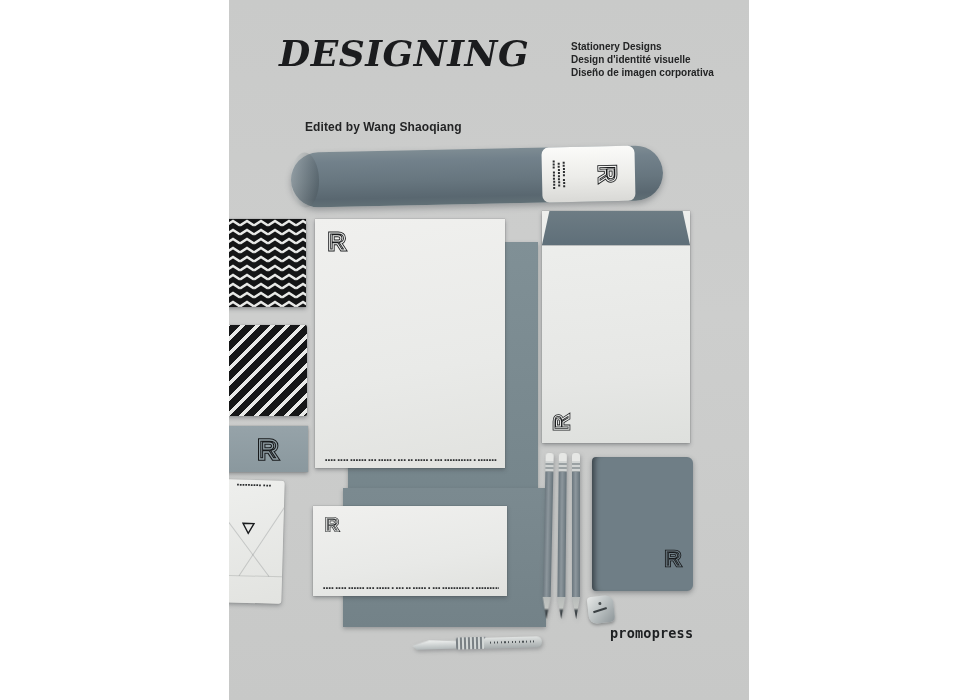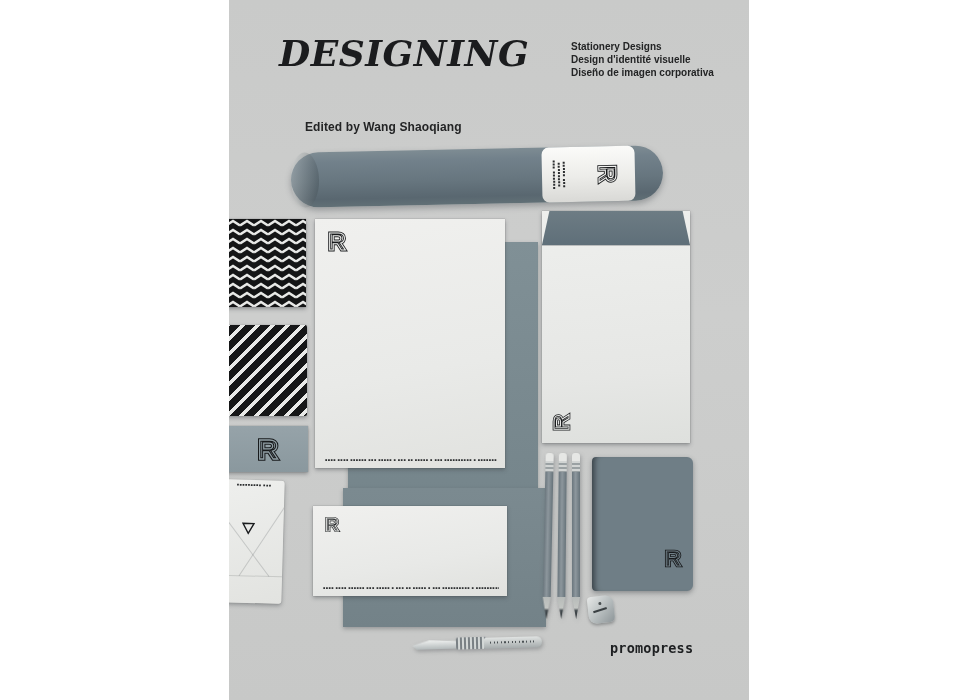--- a/index.html
+++ b/index.html
@@ -9,21 +9,21 @@
          background:linear-gradient(180deg,#c9cac9 0%,#cdcecd 45%,#c7c8c7 100%);overflow:hidden;}
 
   
   .title{position:absolute;left:50px;top:33px;color:var(--ink-black,#1b1c1e);
          font-family:"DejaVu Serif","Liberation Serif",serif;font-style:italic;font-weight:bold;
          font-size:36px;line-height:40px;letter-spacing:0.5px;white-space:nowrap;}
   .editor{position:absolute;left:53px;top:120px;font-size:12px;font-weight:bold;
           color:#232425;letter-spacing:0.1px;padding-left:23px;}
   .subtitles{position:absolute;left:342px;top:40px;font-size:10px;font-weight:bold;
              line-height:13px;color:#232425;}
-  .publisher{position:absolute;left:381px;top:640px;font-family:"DejaVu Sans Mono","Liberation Mono",monospace;
+  .publisher{position:absolute;left:381px;top:625px;font-family:"DejaVu Sans Mono","Liberation Mono",monospace;
              font-weight:bold;font-size:13.5px;letter-spacing:0.2px;color:#1e2022;}
 
   
   .item{position:absolute;}
   .paper-shadow{box-shadow:0 2px 4px rgba(60,64,68,.42),0 0 1px rgba(0,0,0,.35);}
   .micro{font-size:4px;line-height:5px;letter-spacing:.4px;color:#2a2c2e;
          font-family:"DejaVu Sans",sans-serif;white-space:nowrap;overflow:hidden;}
 
   
   .r-logo{position:absolute;display:block;}

